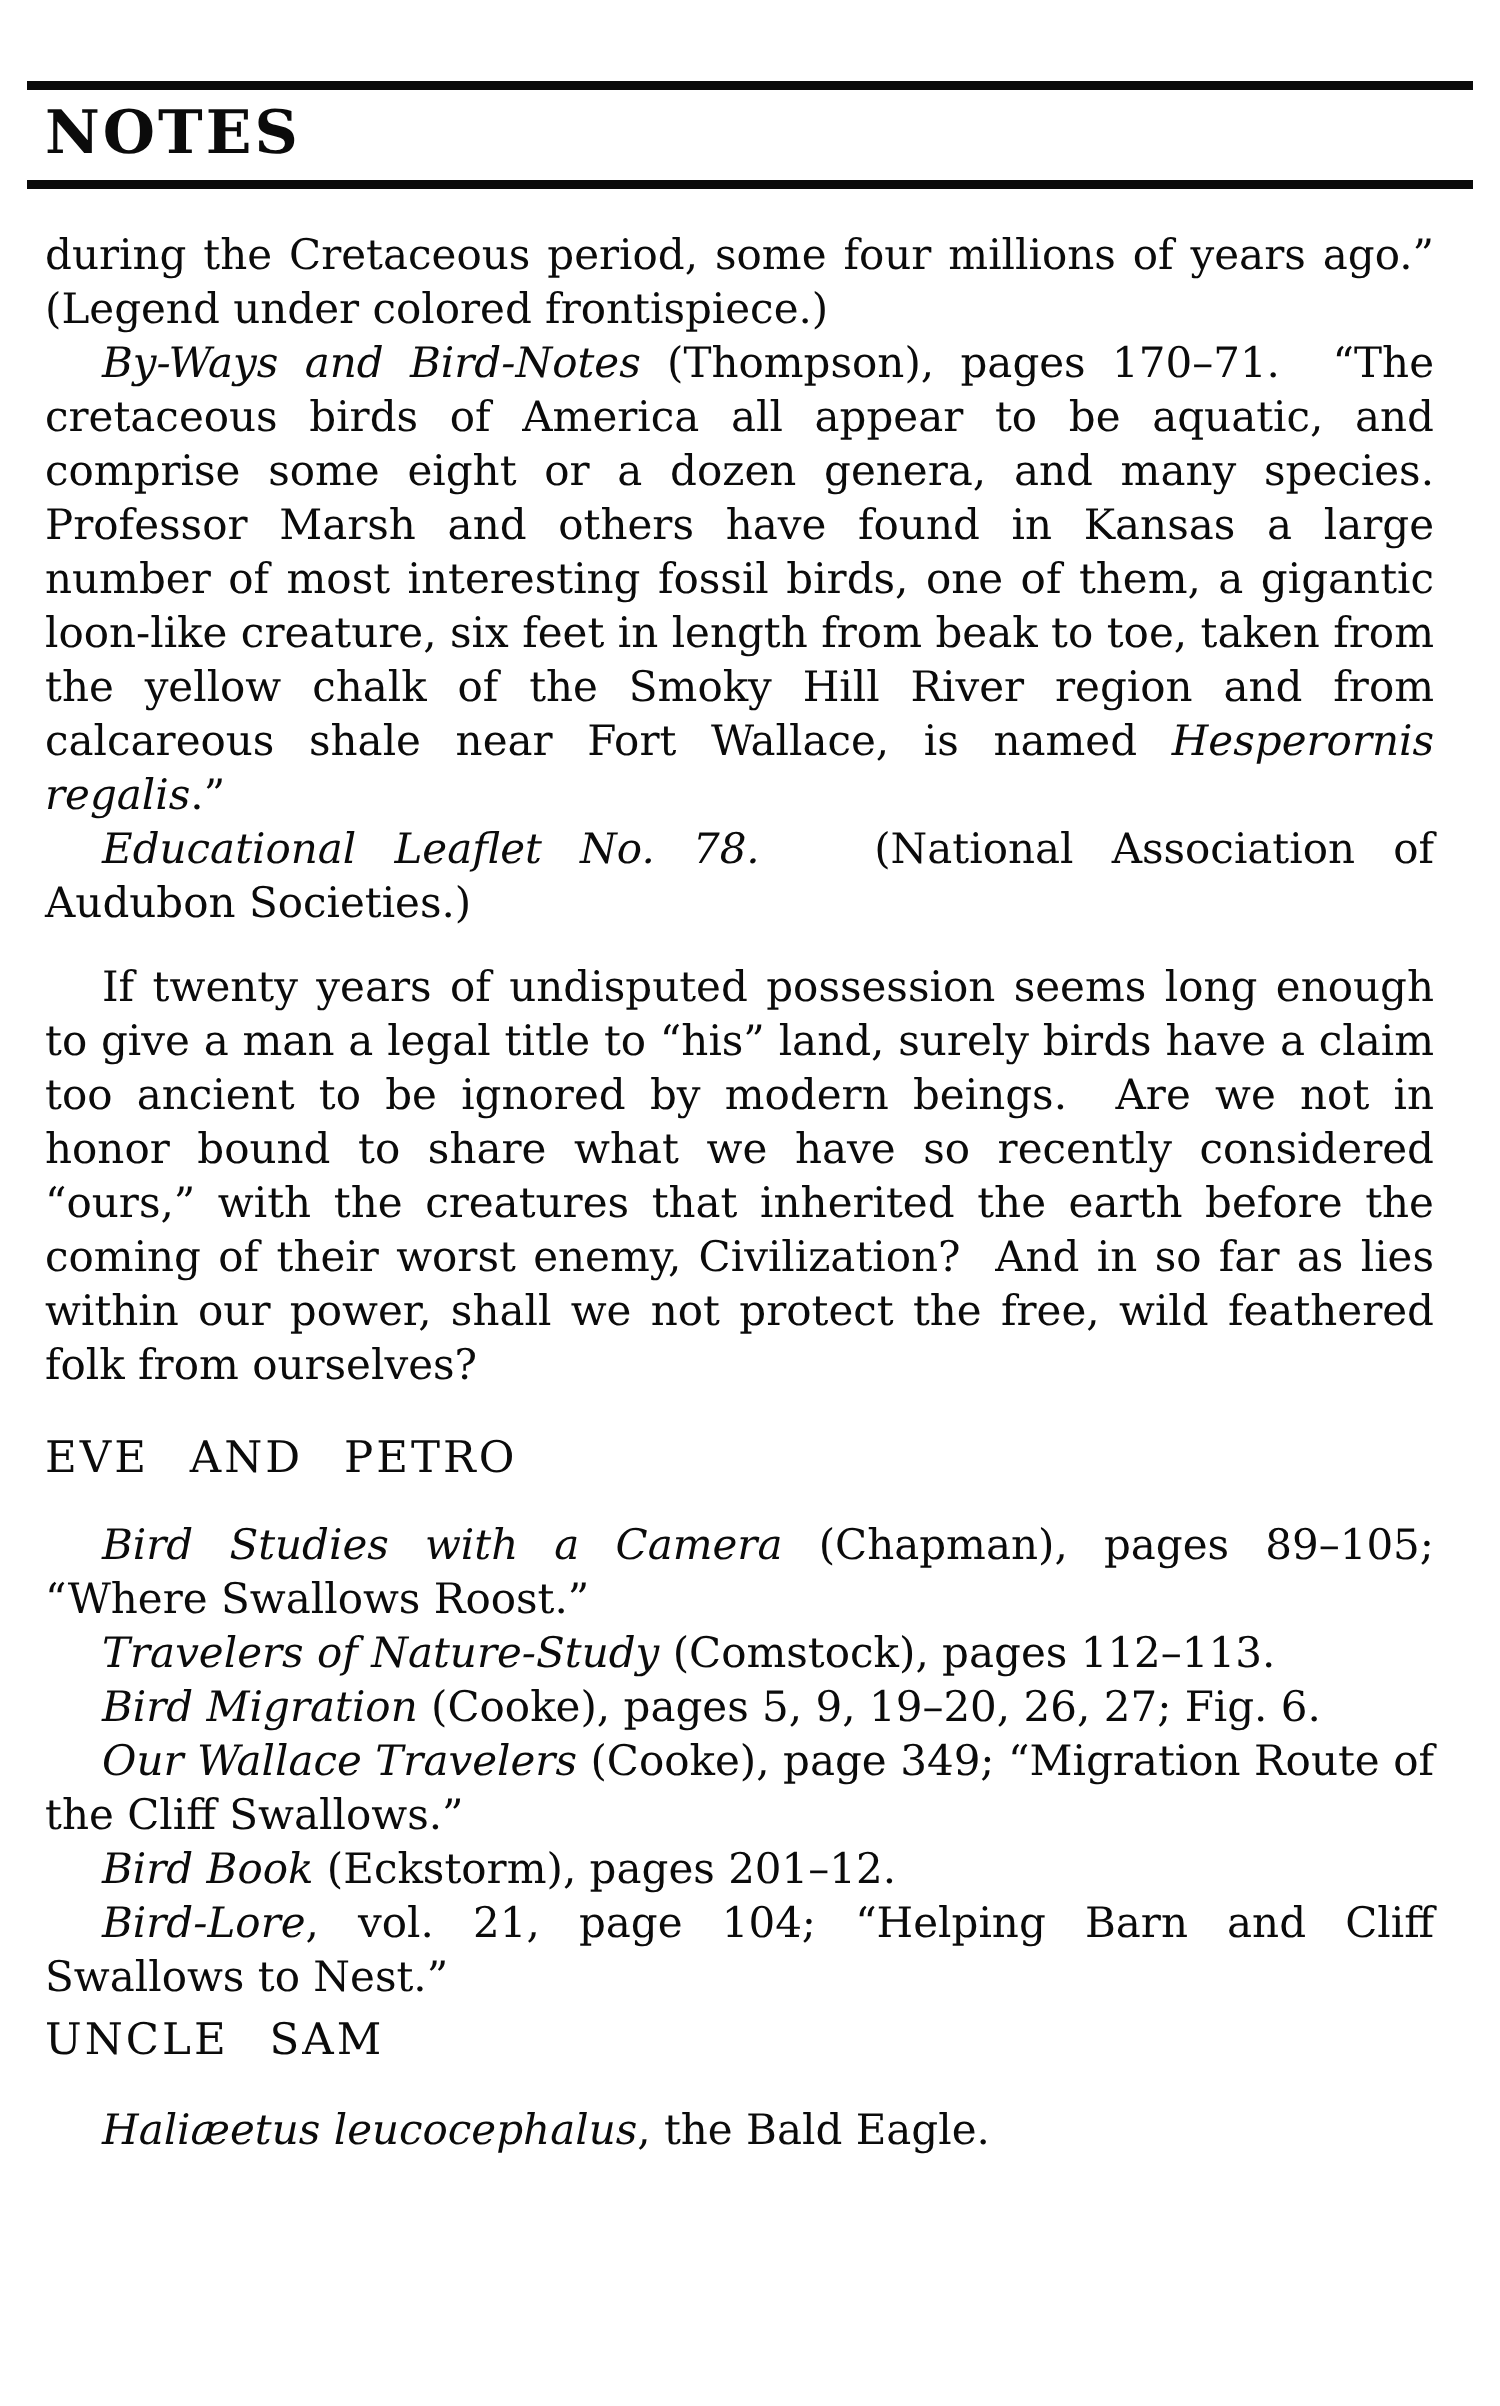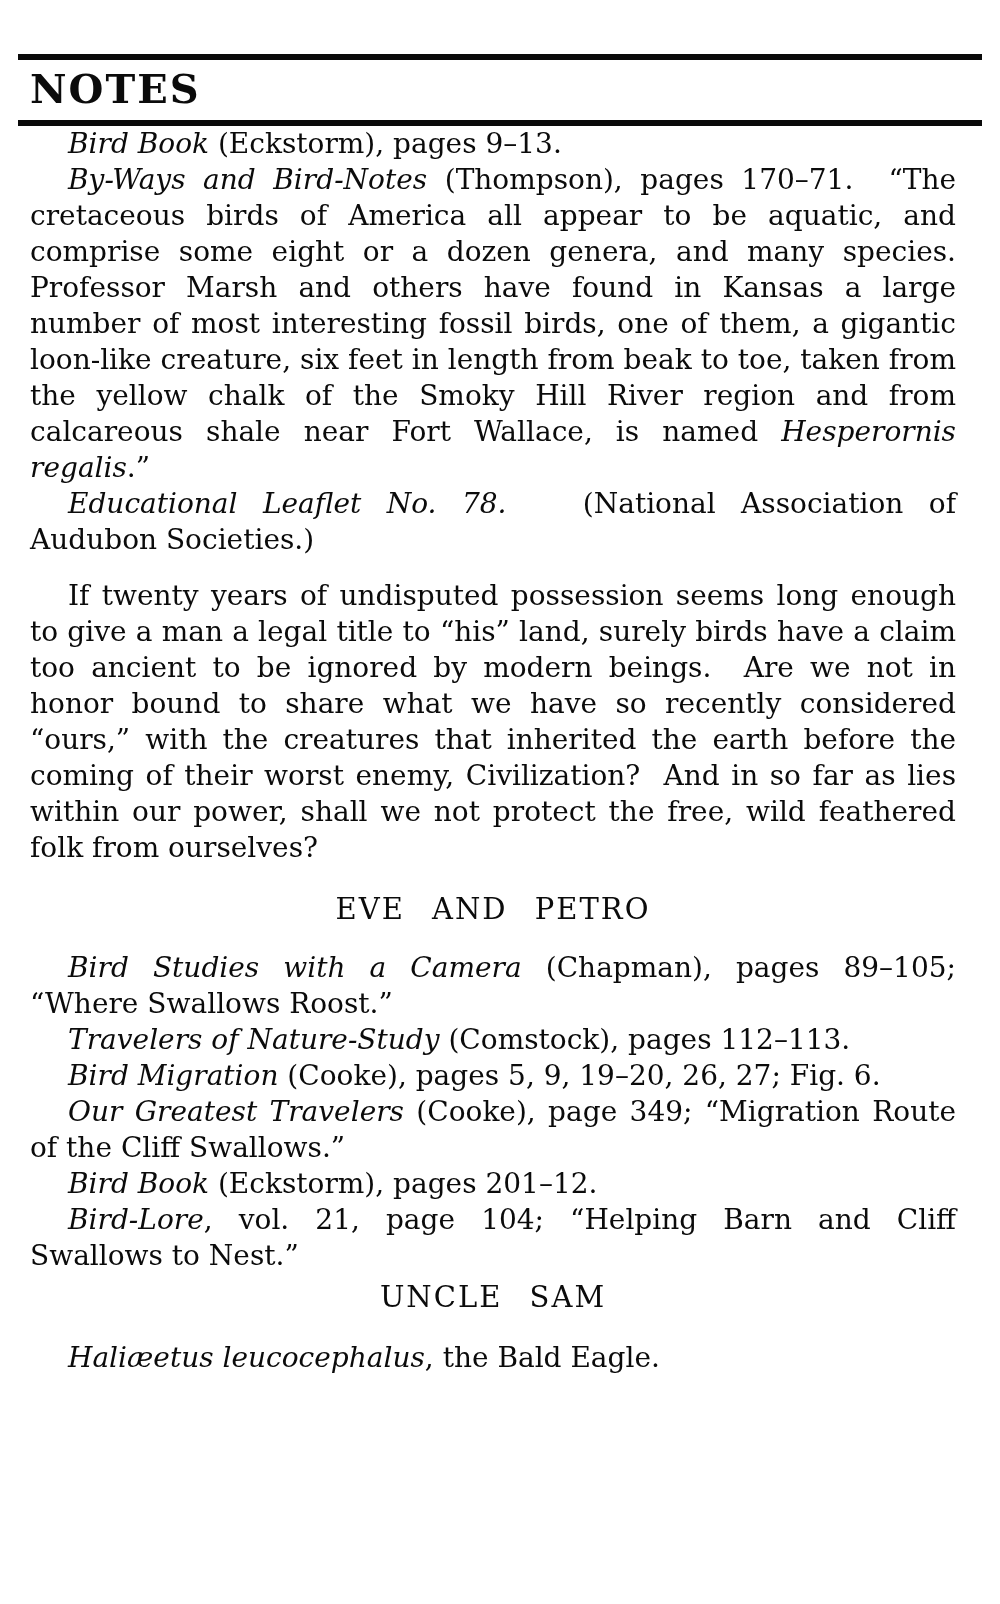--- a/index.html
+++ b/index.html
@@ -26,56 +26,56 @@
     text-align: justify;
     white-space: pre-wrap;
     margin: 0;
   }
   .para.indent { text-indent: 38px; }
   .para.first { margin-top: 26px; }
   .para.spaced-before { margin-top: 20px; }
   .para.lead-after { margin-bottom: 18px; }
   .it { font-style: italic; }
   .section-heading {
-    text-align: center;
+    text-align: left;
     font-size: 29px; line-height: 34px;
     letter-spacing: 2px; word-spacing: 16px;
     margin: 26px 0 24px 0;
   }
   .section-heading.tight { margin: 6px 0 26px 0; }
 </style>
 </head>
 <body>
 
 <div class="page">
 
   <div class="rule"></div>
   <div class="masthead-title">NOTES</div>
   <div class="rule"></div>
 
+  <p class="para first"><span>during the Cretaceous period, some four millions of years ago.” (Legend under colored frontispiece.)</span></p>
 
 
-  <p class="para indent"><span class="it">Bird Book</span><span> (Eckstorm), pages 9–13.</span></p>
 
   <p class="para indent"><span class="it">By-Ways and Bird-Notes</span><span> (Thompson), pages 170–71.  “The cretaceous birds of America all appear to be aquatic, and comprise some eight or a dozen genera, and many species.  Professor Marsh and others have found in Kansas a large number of most interesting fossil birds, one of them, a gigantic loon-like creature, six feet in length from beak to toe, taken from the yellow chalk of the Smoky Hill River region and from calcareous shale near Fort Wallace, is named </span><span class="it">Hesperornis regalis</span><span>.”</span></p>
 
   <p class="para indent"><span class="it">Educational Leaflet No. 78.</span><span>   (National Association of Audubon Societies.)</span></p>
 
   <p class="para indent spaced-before"><span>If twenty years of undisputed possession seems long enough to give a man a legal title to “his” land, surely birds have a claim too ancient to be ignored by modern beings.  Are we not in honor bound to share what we have so recently considered “ours,” with the creatures that inherited the earth before the coming of their worst enemy, Civilization?  And in so far as lies within our power, shall we not protect the free, wild feathered folk from ourselves?</span></p>
 
   <div class="section-heading">EVE AND PETRO</div>
 
 
   <p class="para indent"><span class="it">Bird Studies with a Camera</span><span> (Chapman), pages 89–105; “Where Swallows Roost.”</span></p>
 
   <p class="para indent"><span class="it">Travelers of Nature-Study</span><span> (Comstock), pages 112–113.</span></p>
 
   <p class="para indent"><span class="it">Bird Migration</span><span> (Cooke), pages 5, 9, 19–20, 26, 27; Fig. 6.</span></p>
 
-  <p class="para indent"><span class="it">Our Greatest Travelers</span><span> (Cooke), page 349; “Migration Route of the Cliff Swallows.”</span></p>
+  <p class="para indent"><span class="it">Our Wallace Travelers</span><span> (Cooke), page 349; “Migration Route of the Cliff Swallows.”</span></p>
 
   <p class="para indent"><span class="it">Bird Book</span><span> (Eckstorm), pages 201–12.</span></p>
 
   <p class="para indent"><span class="it">Bird-Lore</span><span>, vol. 21, page 104; “Helping Barn and Cliff Swallows to Nest.”</span></p>
 
   <div class="section-heading tight">UNCLE SAM</div>
 
   <p class="para indent lead-after"><span class="it">Haliæetus leucocephalus</span><span>, the Bald Eagle.</span></p>
 
 </div>

